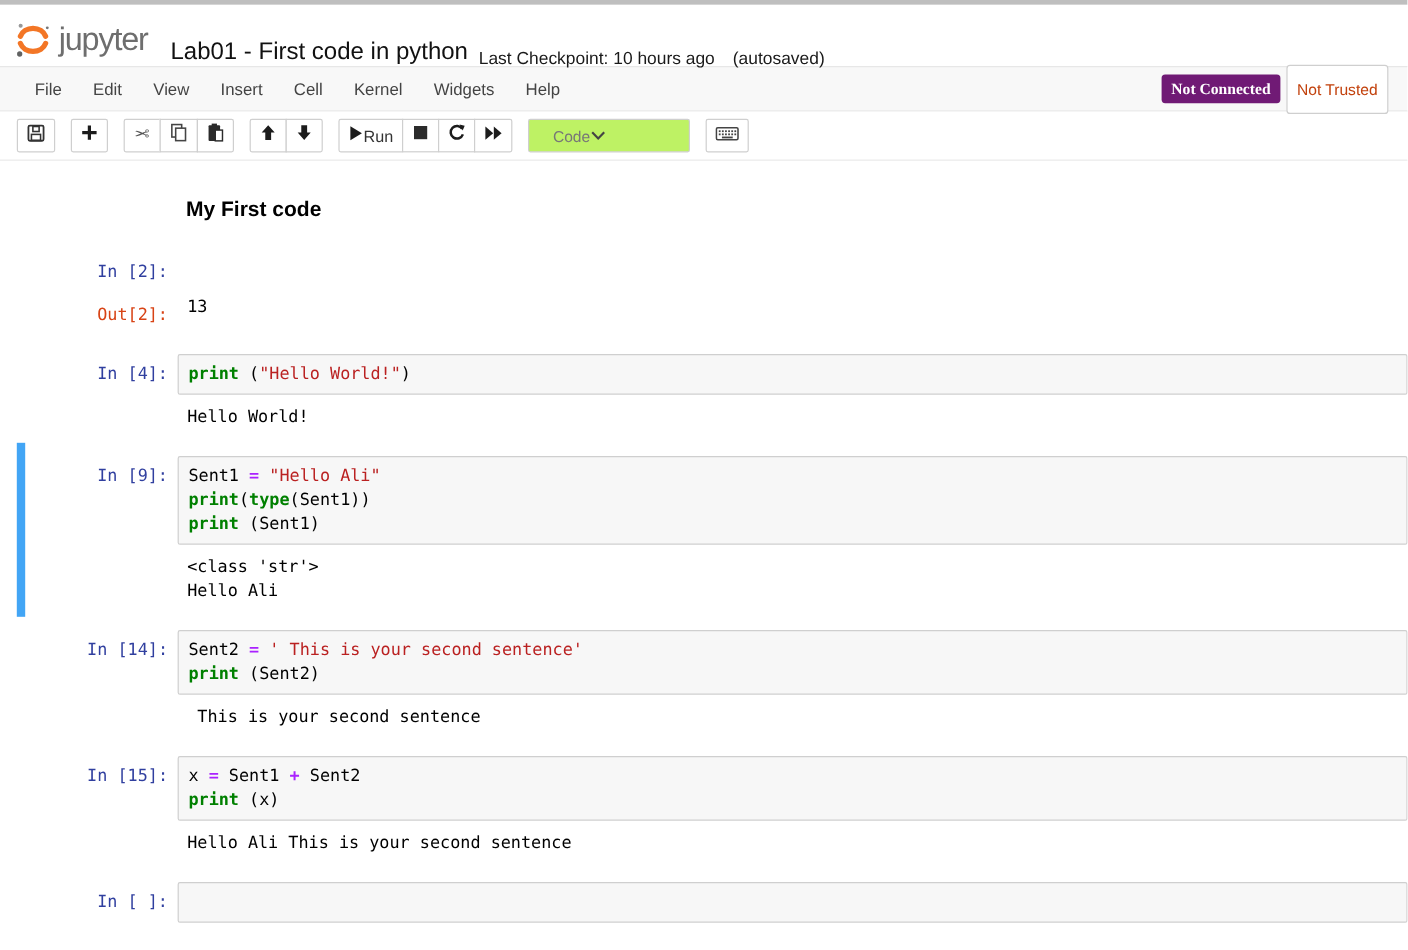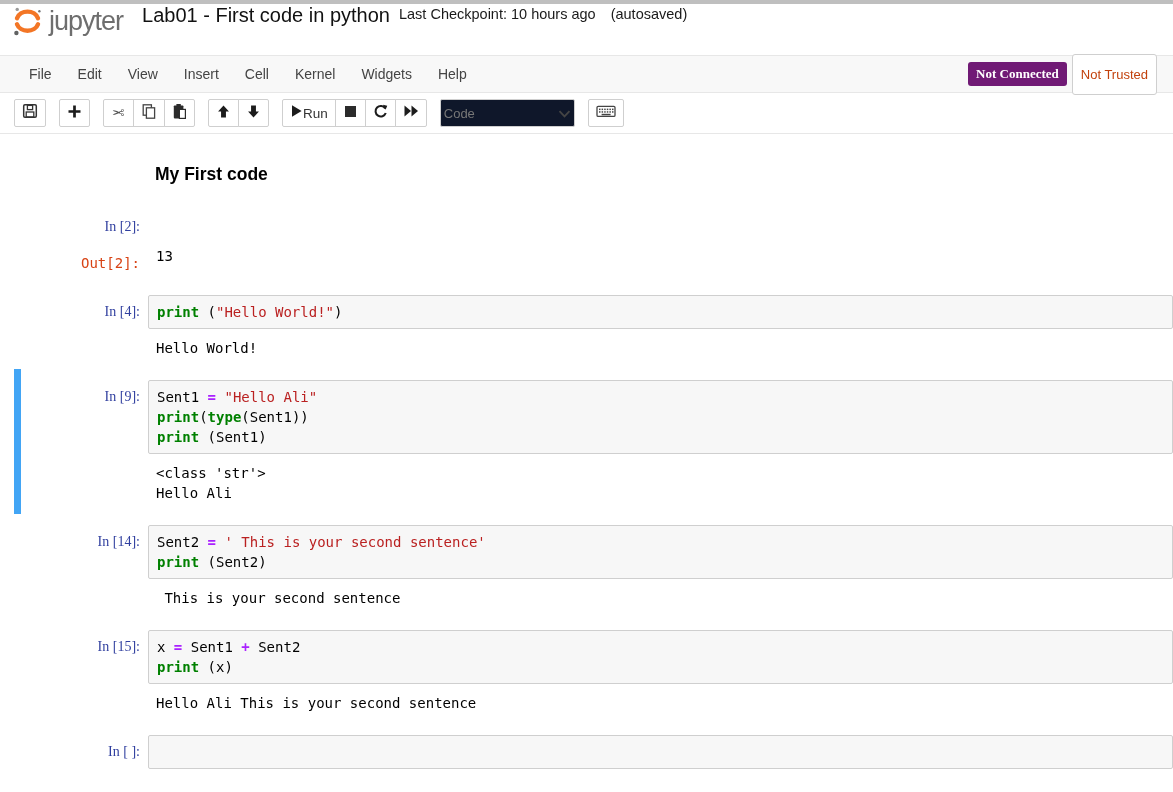--- a/index.html
+++ b/index.html
@@ -4,21 +4,21 @@
 <style>
   html,body{margin:0;padding:0;}
   body{
     width:1173px;height:792px;overflow:hidden;background:#fff;
     font-family:"Liberation Sans", sans-serif;color:#000;
     --kw:#008000;--num:#008000;--op:#AA22FF;--str:#BA2121;
     --inprompt:#303F9F;--outprompt:#D84315;--selbar:#42A5F5;
   }
   .top-strip{height:4px;background:#bfbfbf;}
   
-  .header{display:flex;align-items:flex-start;height:51px;padding-left:10px;background:#fff;}
+  .header{display:flex;align-items:flex-end;height:51px;padding-left:10px;background:#fff;}
   .logo{display:flex;align-items:center;cursor:pointer;}
   .logo-word{font-size:27px;color:#6e6e6e;letter-spacing:-1px;margin-left:5px;position:relative;top:-2px;}
   .nb-title{font-size:20px;color:#111;margin-left:19px;}
   .checkpoint{font-size:14.5px;color:#1a1a1a;margin-left:9px;position:relative;top:2px;}
   .autosaved{font-size:14.5px;color:#1a1a1a;margin-left:15px;position:relative;top:2px;}
   
   .menubar{height:36px;background:#f8f8f8;border-top:1px solid #e7e7e7;border-bottom:1px solid #e7e7e7;
     display:flex;align-items:center;padding:0 16px;}
   .menu-items{display:flex;}
   .menu-item{font-size:14px;color:#444;padding:8px 13px;cursor:pointer;}
@@ -32,33 +32,33 @@
     border-bottom:1px solid #e7e7e7;}
   .btn-group{display:flex;}
   .tb-btn{background:#fff;border:1px solid #cfcfcf;height:28px;min-width:31px;box-sizing:border-box;
     display:flex;align-items:center;justify-content:center;padding:0 7px;cursor:pointer;}
   .btn-group .tb-btn + .tb-btn{margin-left:-1px;}
   .btn-group .tb-btn:first-child{border-radius:2px 0 0 2px;}
   .btn-group .tb-btn:last-child{border-radius:0 2px 2px 0;}
   .btn-group .tb-btn:only-child{border-radius:2px;}
   .run-label{font-size:13.5px;color:#333;}
   .celltype{width:135px;height:28px;box-sizing:border-box;border:1px solid #cfcfcf;border-radius:2px;
-    background:#0f172a;display:flex;align-items:center;justify-content:space-between;
-    padding:0 3px;cursor:pointer;}
+    background:#bef264;display:flex;align-items:center;justify-content:flex-start;
+    padding:0 20px;cursor:pointer;}
   .celltype-value{font-size:13px;color:#777;}
   .scissors{font-size:15px;color:#555;transform:scaleX(-1);display:inline-block;line-height:1;}
   
   .notebook{padding:16px 0 0 14px;background:#fff;}
   .md-heading{margin:0 0 8px 134px;padding:14px 7px 6px 7px;font-size:17.5px;font-weight:bold;color:#000;}
   .cell{position:relative;padding:11px 0;}
   .cell.selected::before{content:"";position:absolute;left:0;top:0;bottom:0;width:7px;background:var(--selbar);}
   .cell-row{display:flex;align-items:flex-start;}
   .prompt{width:134px;box-sizing:border-box;flex:none;text-align:right;padding:7px 8px 0 0;
     font-family:"DejaVu Sans Mono", monospace;font-size:14px;line-height:20px;white-space:pre;cursor:default;}
-  .prompt.in{color:var(--inprompt);font-family:Liberation Serif, serif;}
+  .prompt.in{color:var(--inprompt);}
   .prompt.out{color:var(--outprompt);}
   .input-area{flex:1;background:#f7f7f7;border:1px solid #cfcfcf;border-radius:2px;
     padding:6px 8px;min-height:20px;cursor:text;}
   .input-area pre, .output-text pre{margin:0;font-family:"DejaVu Sans Mono", monospace;
     font-size:14px;line-height:20px;white-space:pre;}
   .output-row{margin-top:9px;}
   .output-text{flex:1;padding:0 8px;}
   .tok-kw{color:var(--kw);font-weight:bold;}
   .tok-num{color:var(--num);}
   .tok-op{color:var(--op);font-weight:bold;}

